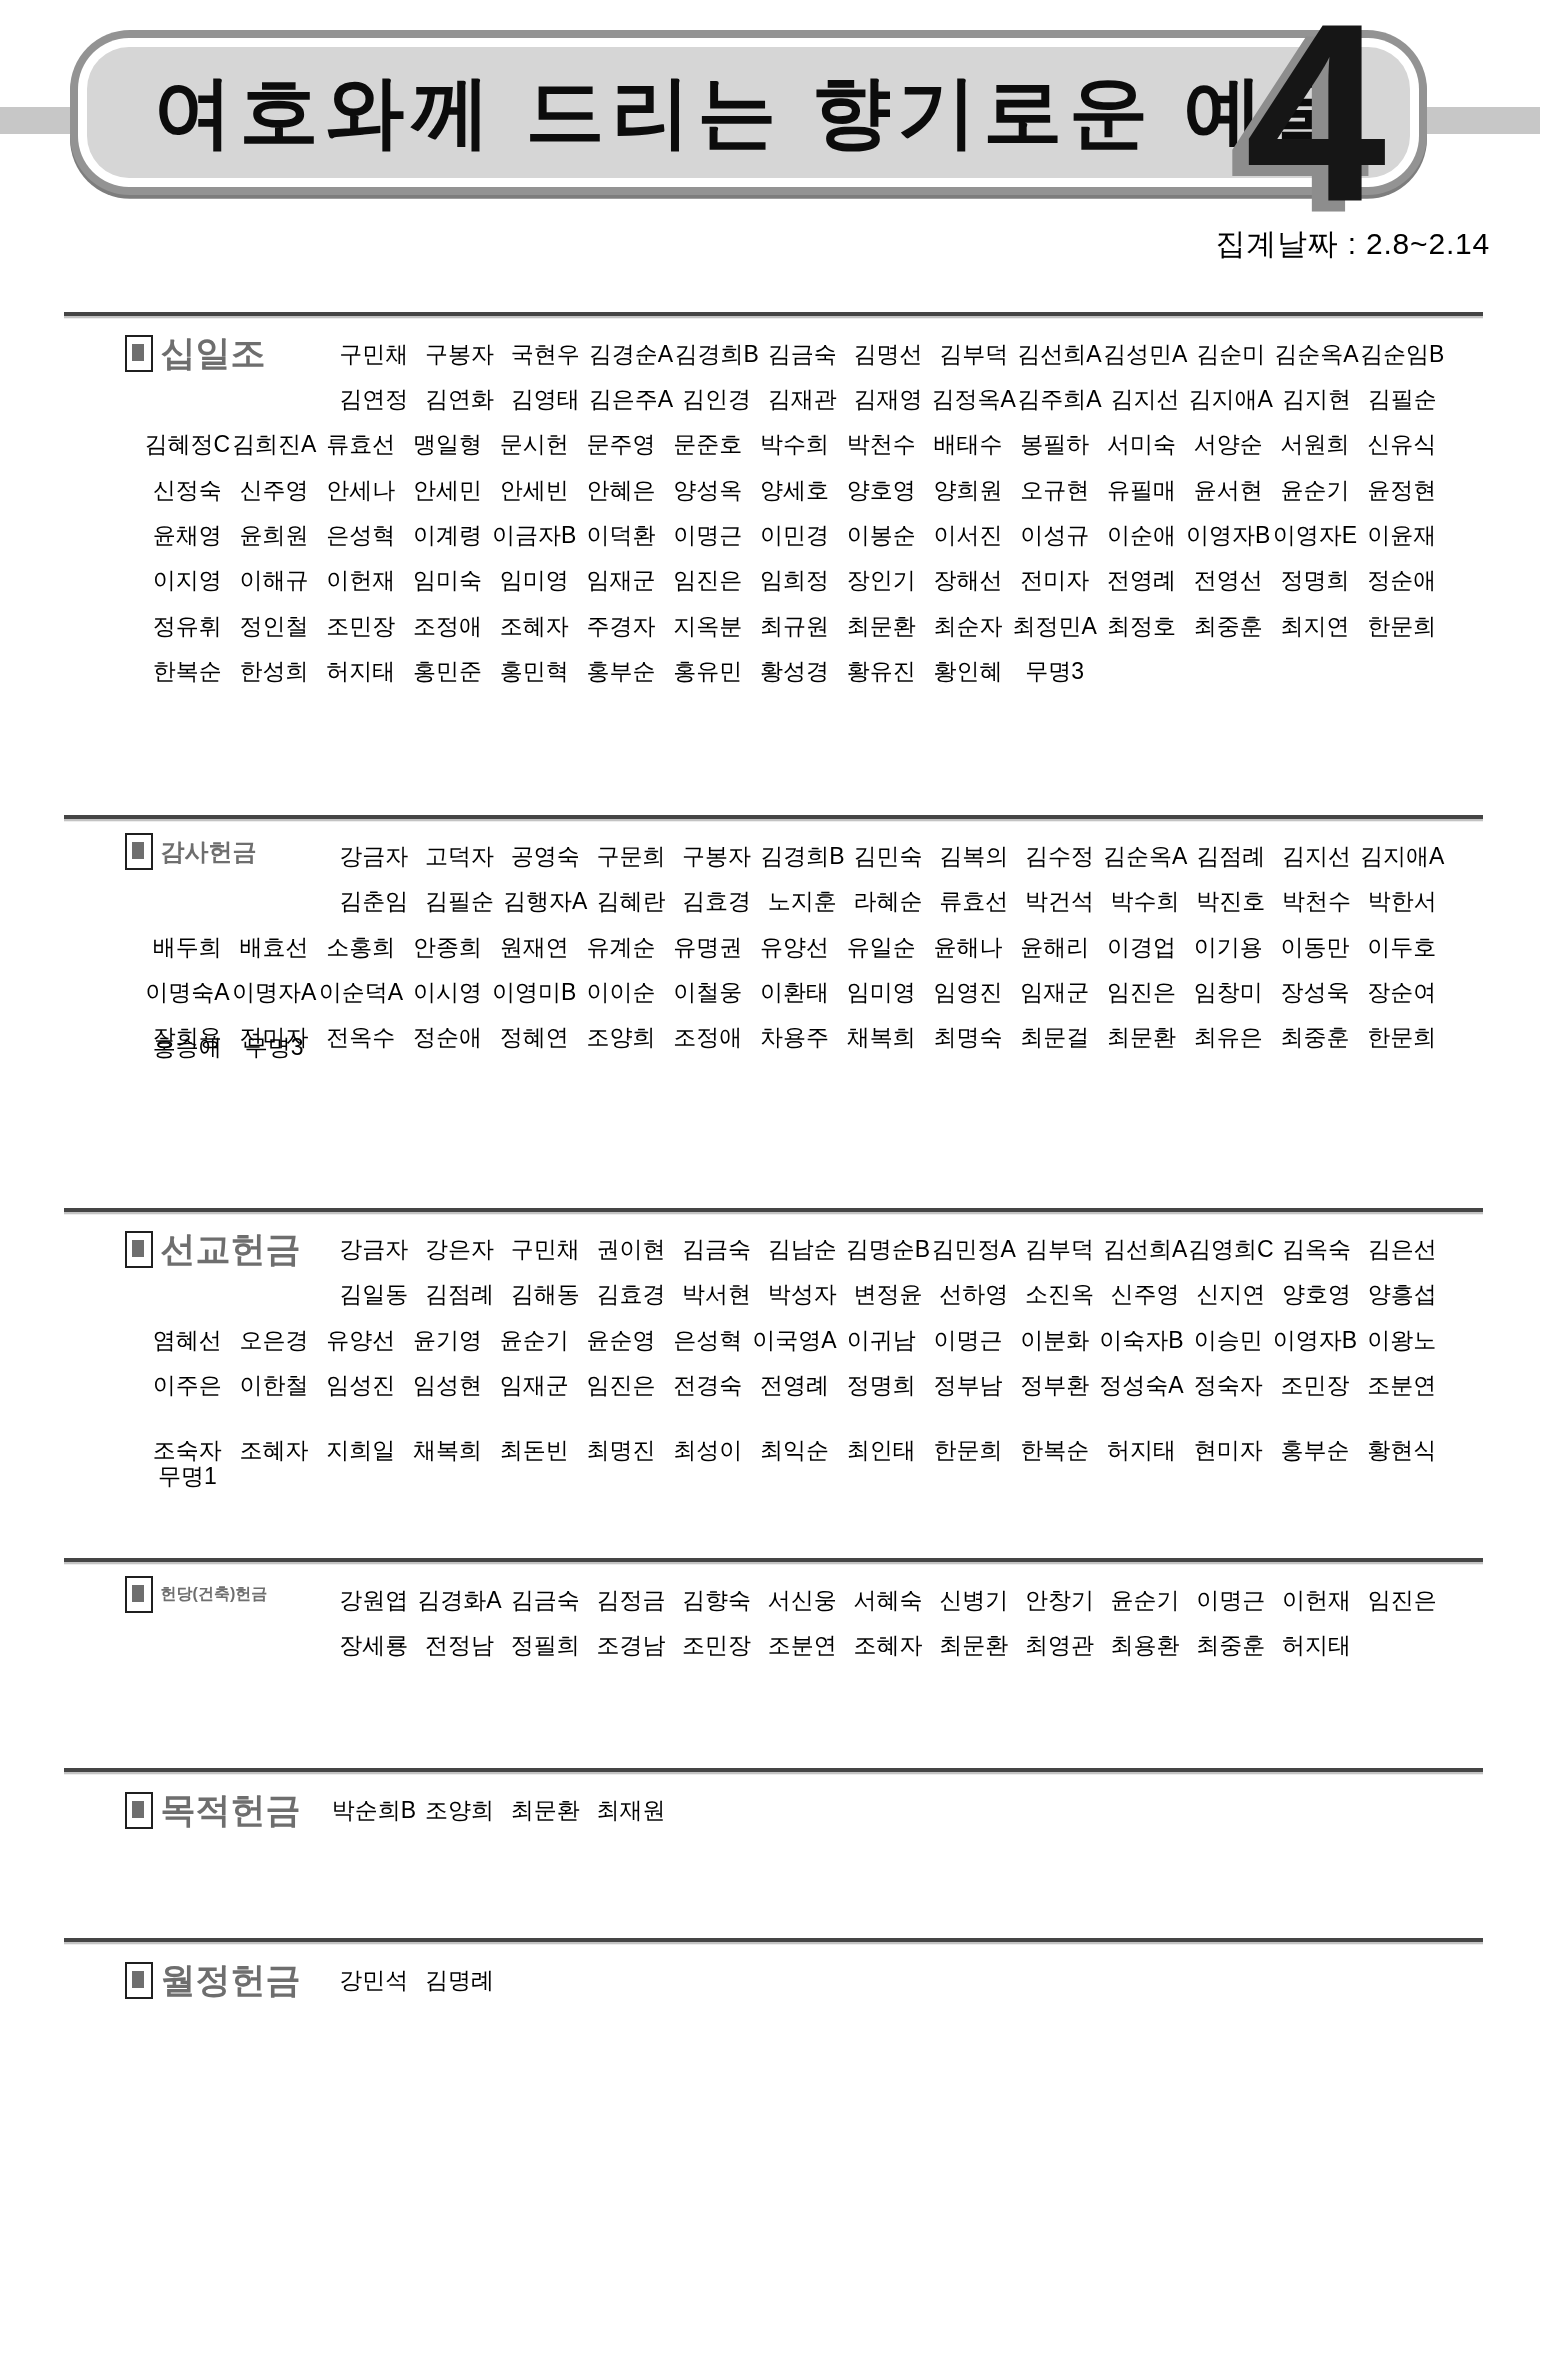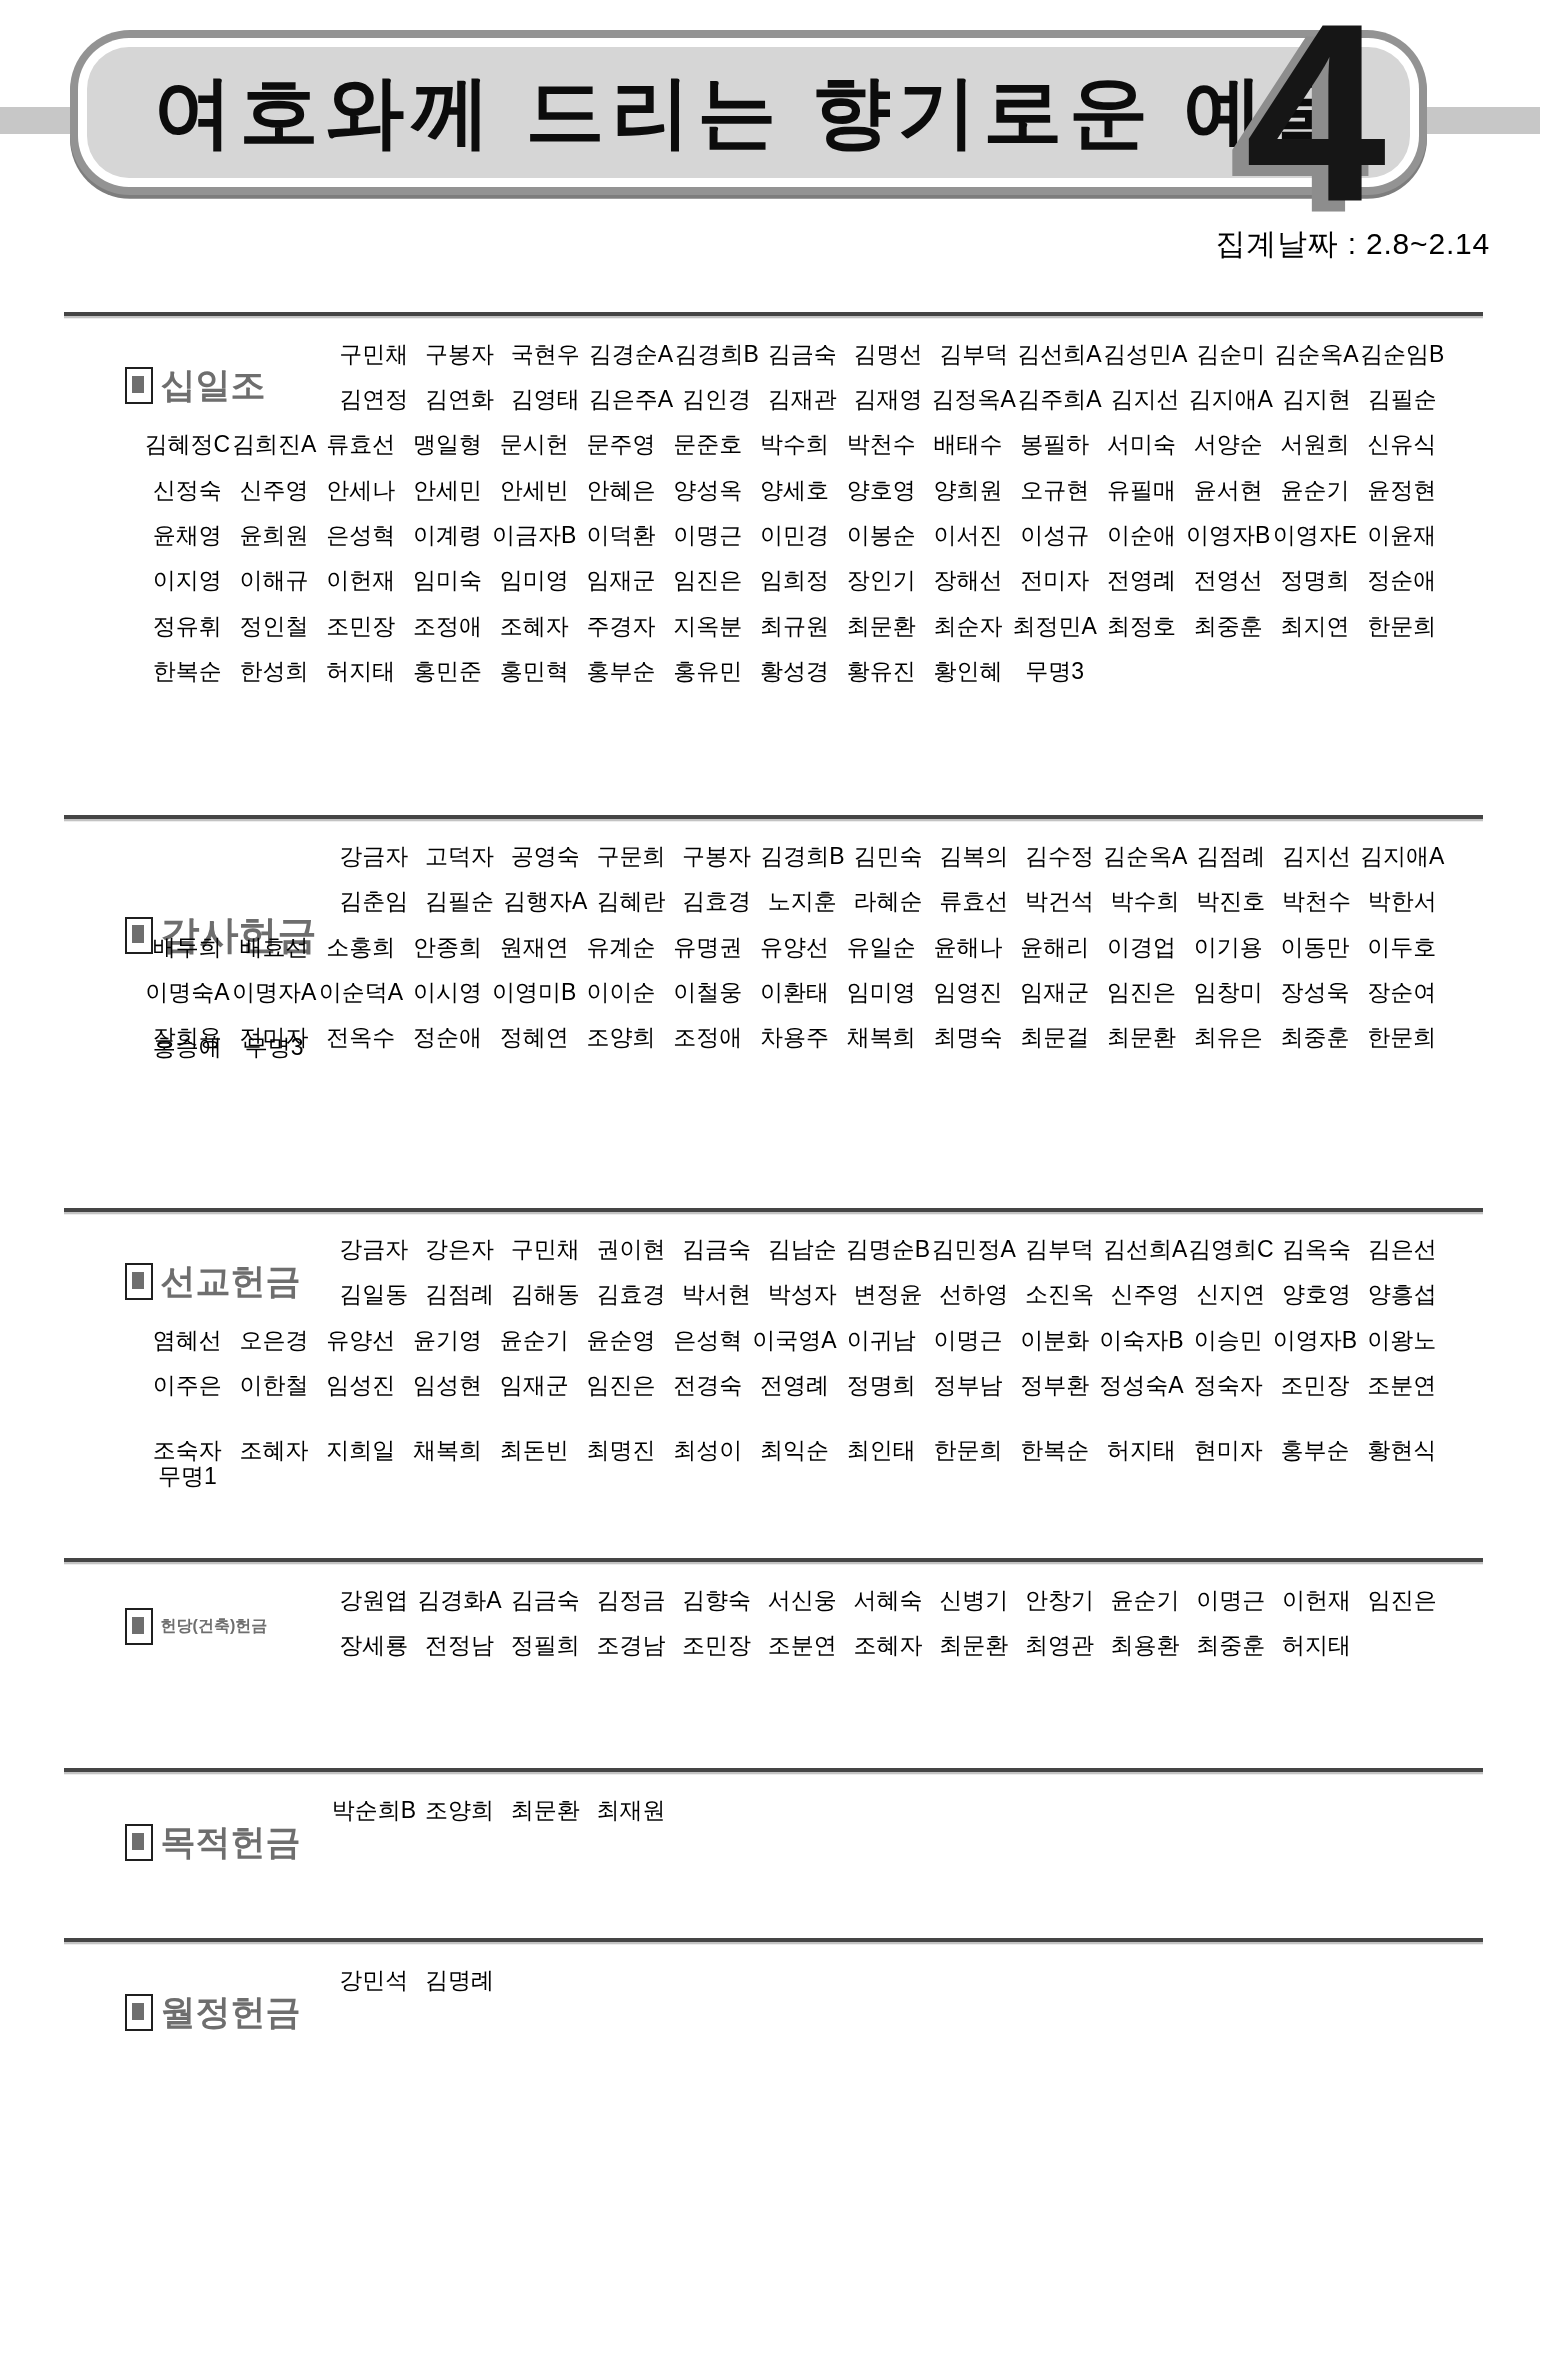--- a/index.html
+++ b/index.html
@@ -15,21 +15,21 @@
   .banner-inner{position:absolute;left:9px;top:9px;right:9px;bottom:9px;background:#d6d6d6;border-radius:42px;display:flex;align-items:center;padding-left:67px;}
   .banner-title{font-size:79px;font-weight:bold;color:#0c0c0c;letter-spacing:6.8px;white-space:nowrap;}
   .big-number{position:absolute;left:1245px;top:-13.6px;width:234px;height:249px;}
   .big-number span{position:absolute;font-size:254px;font-weight:bold;line-height:1;}
   .big-number .shadow{left:-16.6px;top:10.6px;color:#8d8d8d;}
   .big-number .main{left:0;top:0;color:#161616;}
   .date-line{position:absolute;top:224px;right:50px;font-size:30px;color:#000;letter-spacing:0.8px;}
 
   
   .sec-rule{position:absolute;left:64px;width:1419px;height:3.8px;background:#454545;box-shadow:0 2.3px 0 #c3c3c3;}
-  .sec-header{position:absolute;left:125px;display:flex;align-items:center;gap:7.6px;color:#6e6e6e;font-weight:bold;white-space:nowrap;margin-top:32px;}
+  .sec-header{position:absolute;left:125px;display:flex;align-items:center;gap:7.6px;color:#6e6e6e;font-weight:bold;white-space:nowrap;}
   .sec-icon{display:inline-block;width:24px;height:33px;border:2.3px solid #1f1f1f;background:#fff;position:relative;flex:0 0 auto;}
   .sec-icon i{position:absolute;left:5.3px;top:6.8px;width:11.3px;height:17.4px;background:#6e6e6e;}
   .name-row{position:absolute;display:grid;}
   .name-row.full{left:144px;width:1301px;grid-template-columns:repeat(15,1fr);}
   .name-row.indent{left:331px;width:1114px;grid-template-columns:repeat(13,1fr);}
   .name-cell{text-align:center;font-size:23px;font-weight:500;color:#000;white-space:nowrap;}
 
   
   .footnote{position:absolute;left:112px;top:2131px;font-size:25px;color:#000;}
   .footnote .bullet{font-size:21px;margin-right:9px;}
@@ -187,21 +187,21 @@
         <span class="name-cell">홍민준</span>
         <span class="name-cell">홍민혁</span>
         <span class="name-cell">홍부순</span>
         <span class="name-cell">홍유민</span>
         <span class="name-cell">황성경</span>
         <span class="name-cell">황유진</span>
         <span class="name-cell">황인혜</span>
         <span class="name-cell">무명3</span>
       </div>
       <div class="sec-rule" style="top: 815px;"></div>
-      <div class="sec-header" style="top: 876px; font-size: 39px; text-align: center;">
+      <div class="sec-header" style="top: 833px; font-size: 24px; text-align: center;">
         <span class="sec-icon">
           <i></i>
         </span>
         <span>감사헌금</span>
       </div>
       <div class="name-row indent" style="top: 841px;">
         <span class="name-cell">강금자</span>
         <span class="name-cell">고덕자</span>
         <span class="name-cell">공영숙</span>
         <span class="name-cell">구문희</span>

